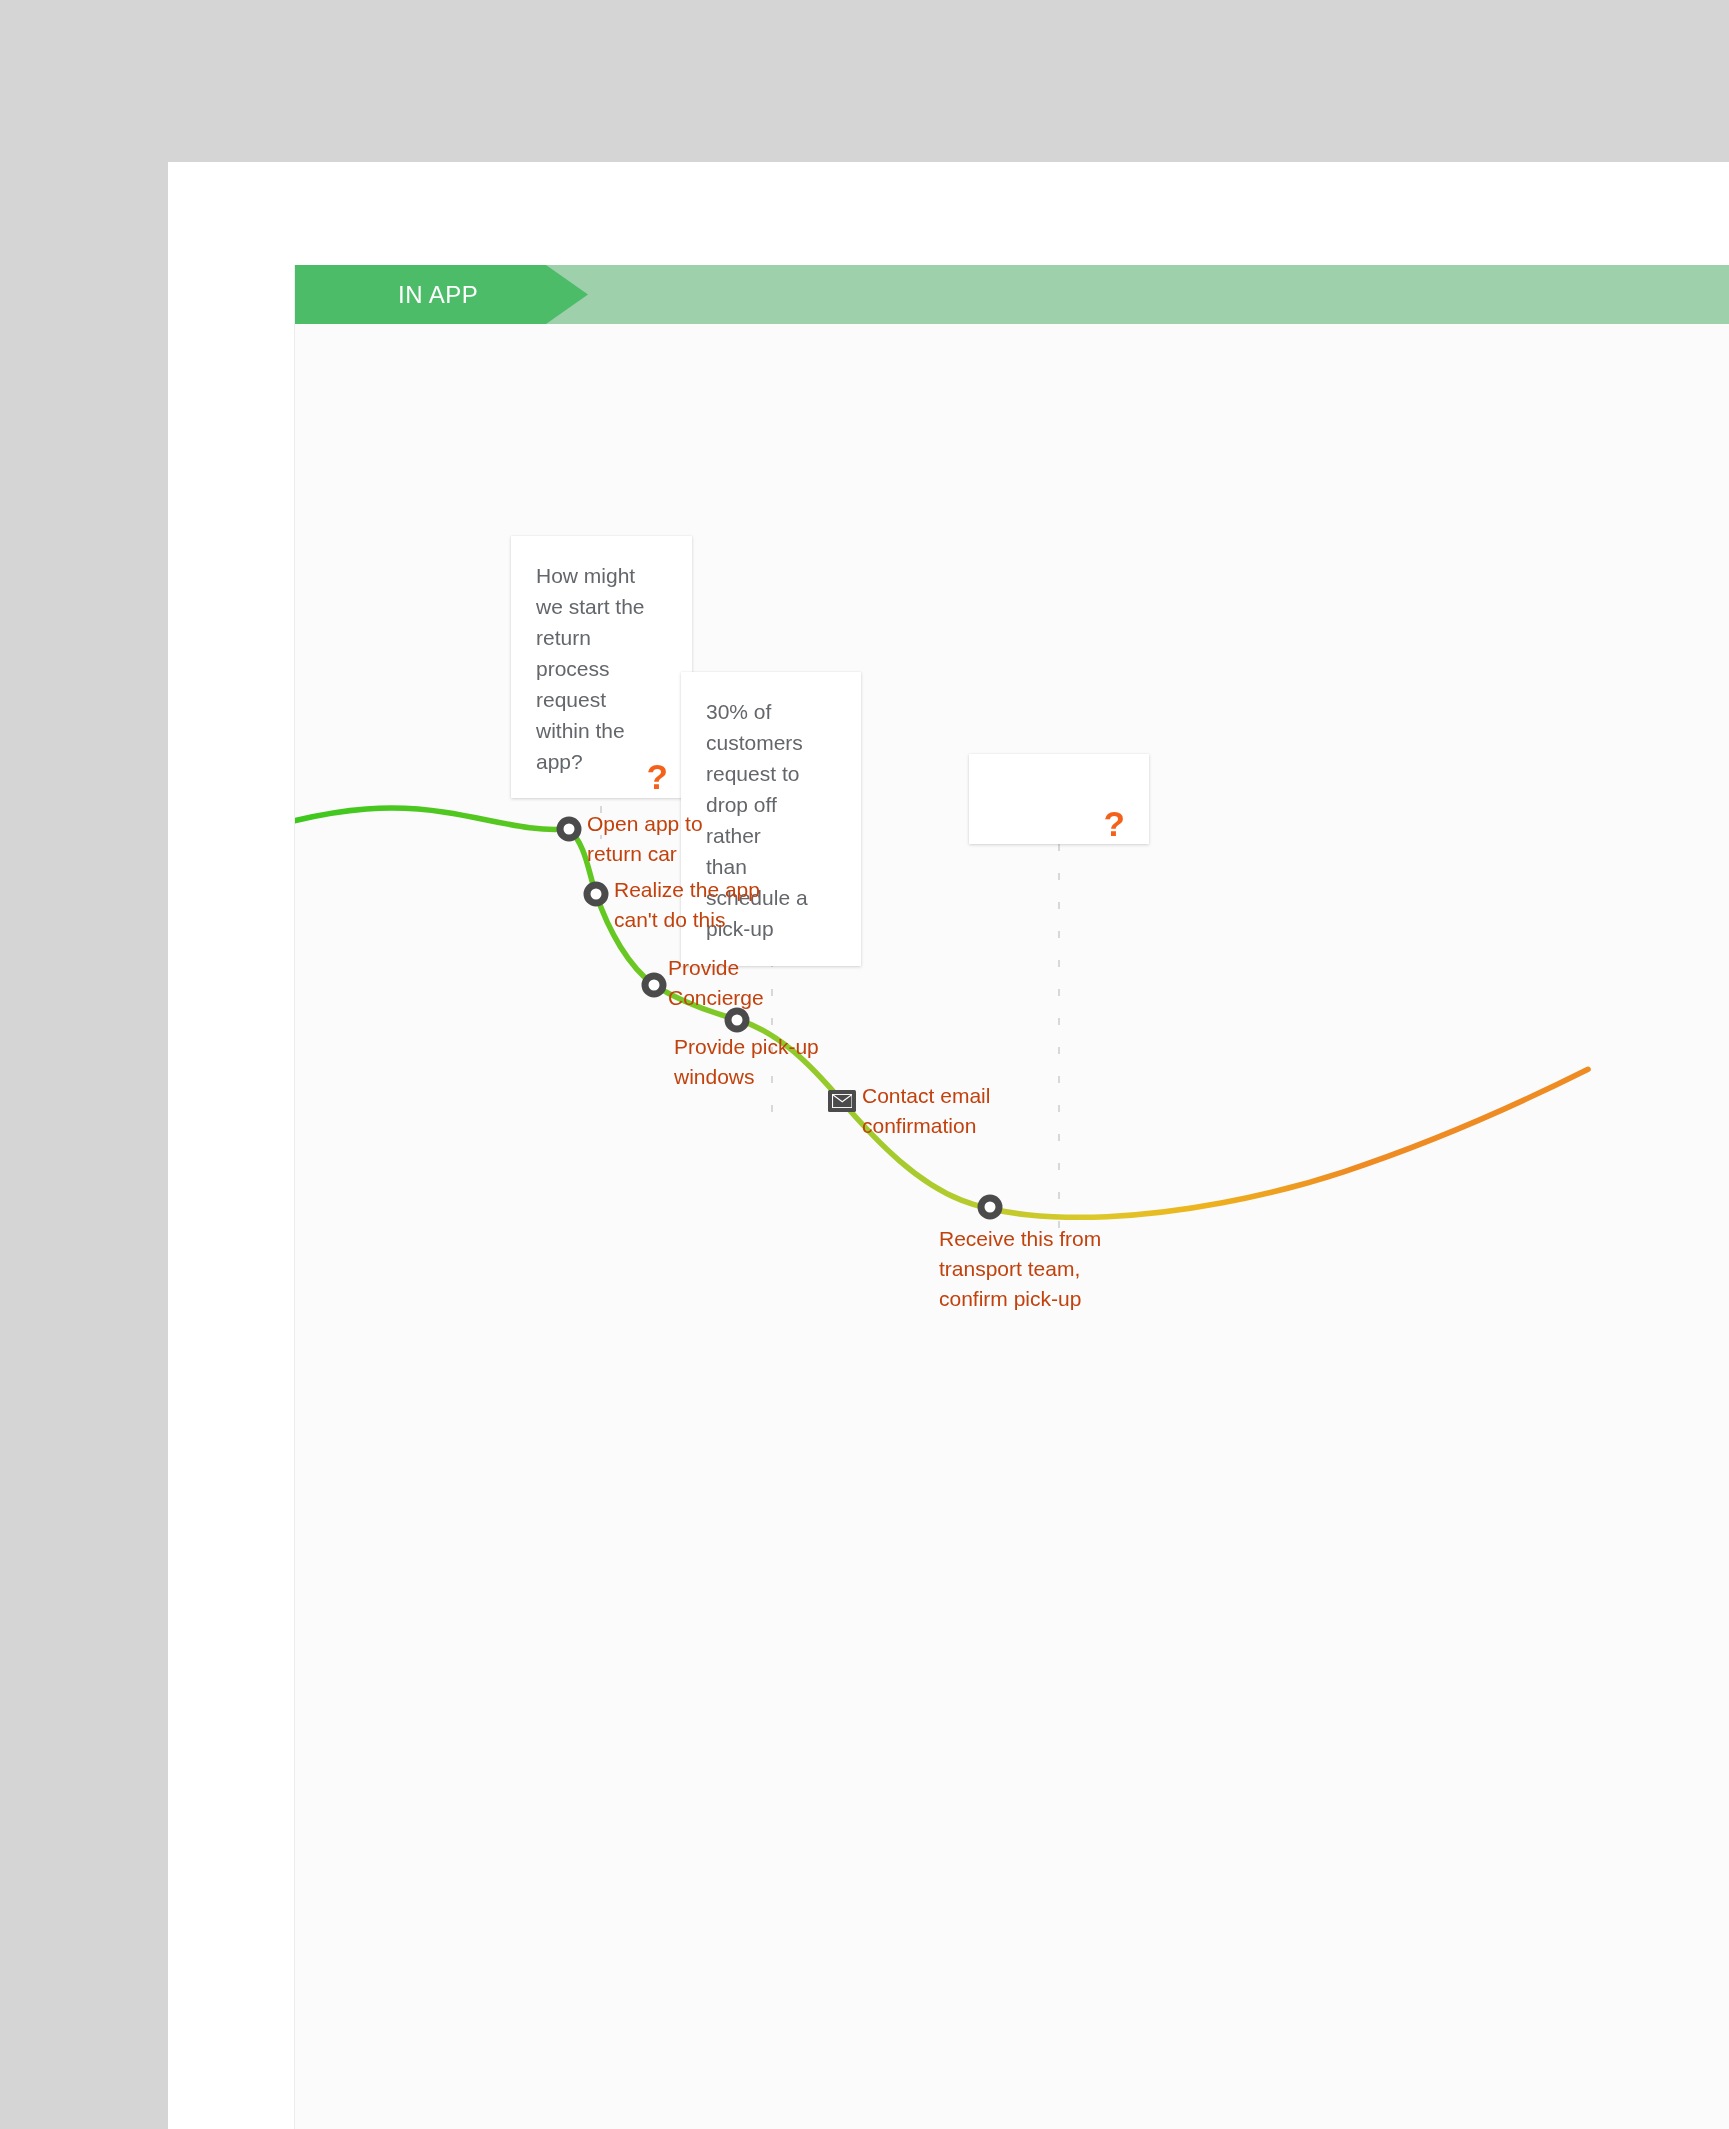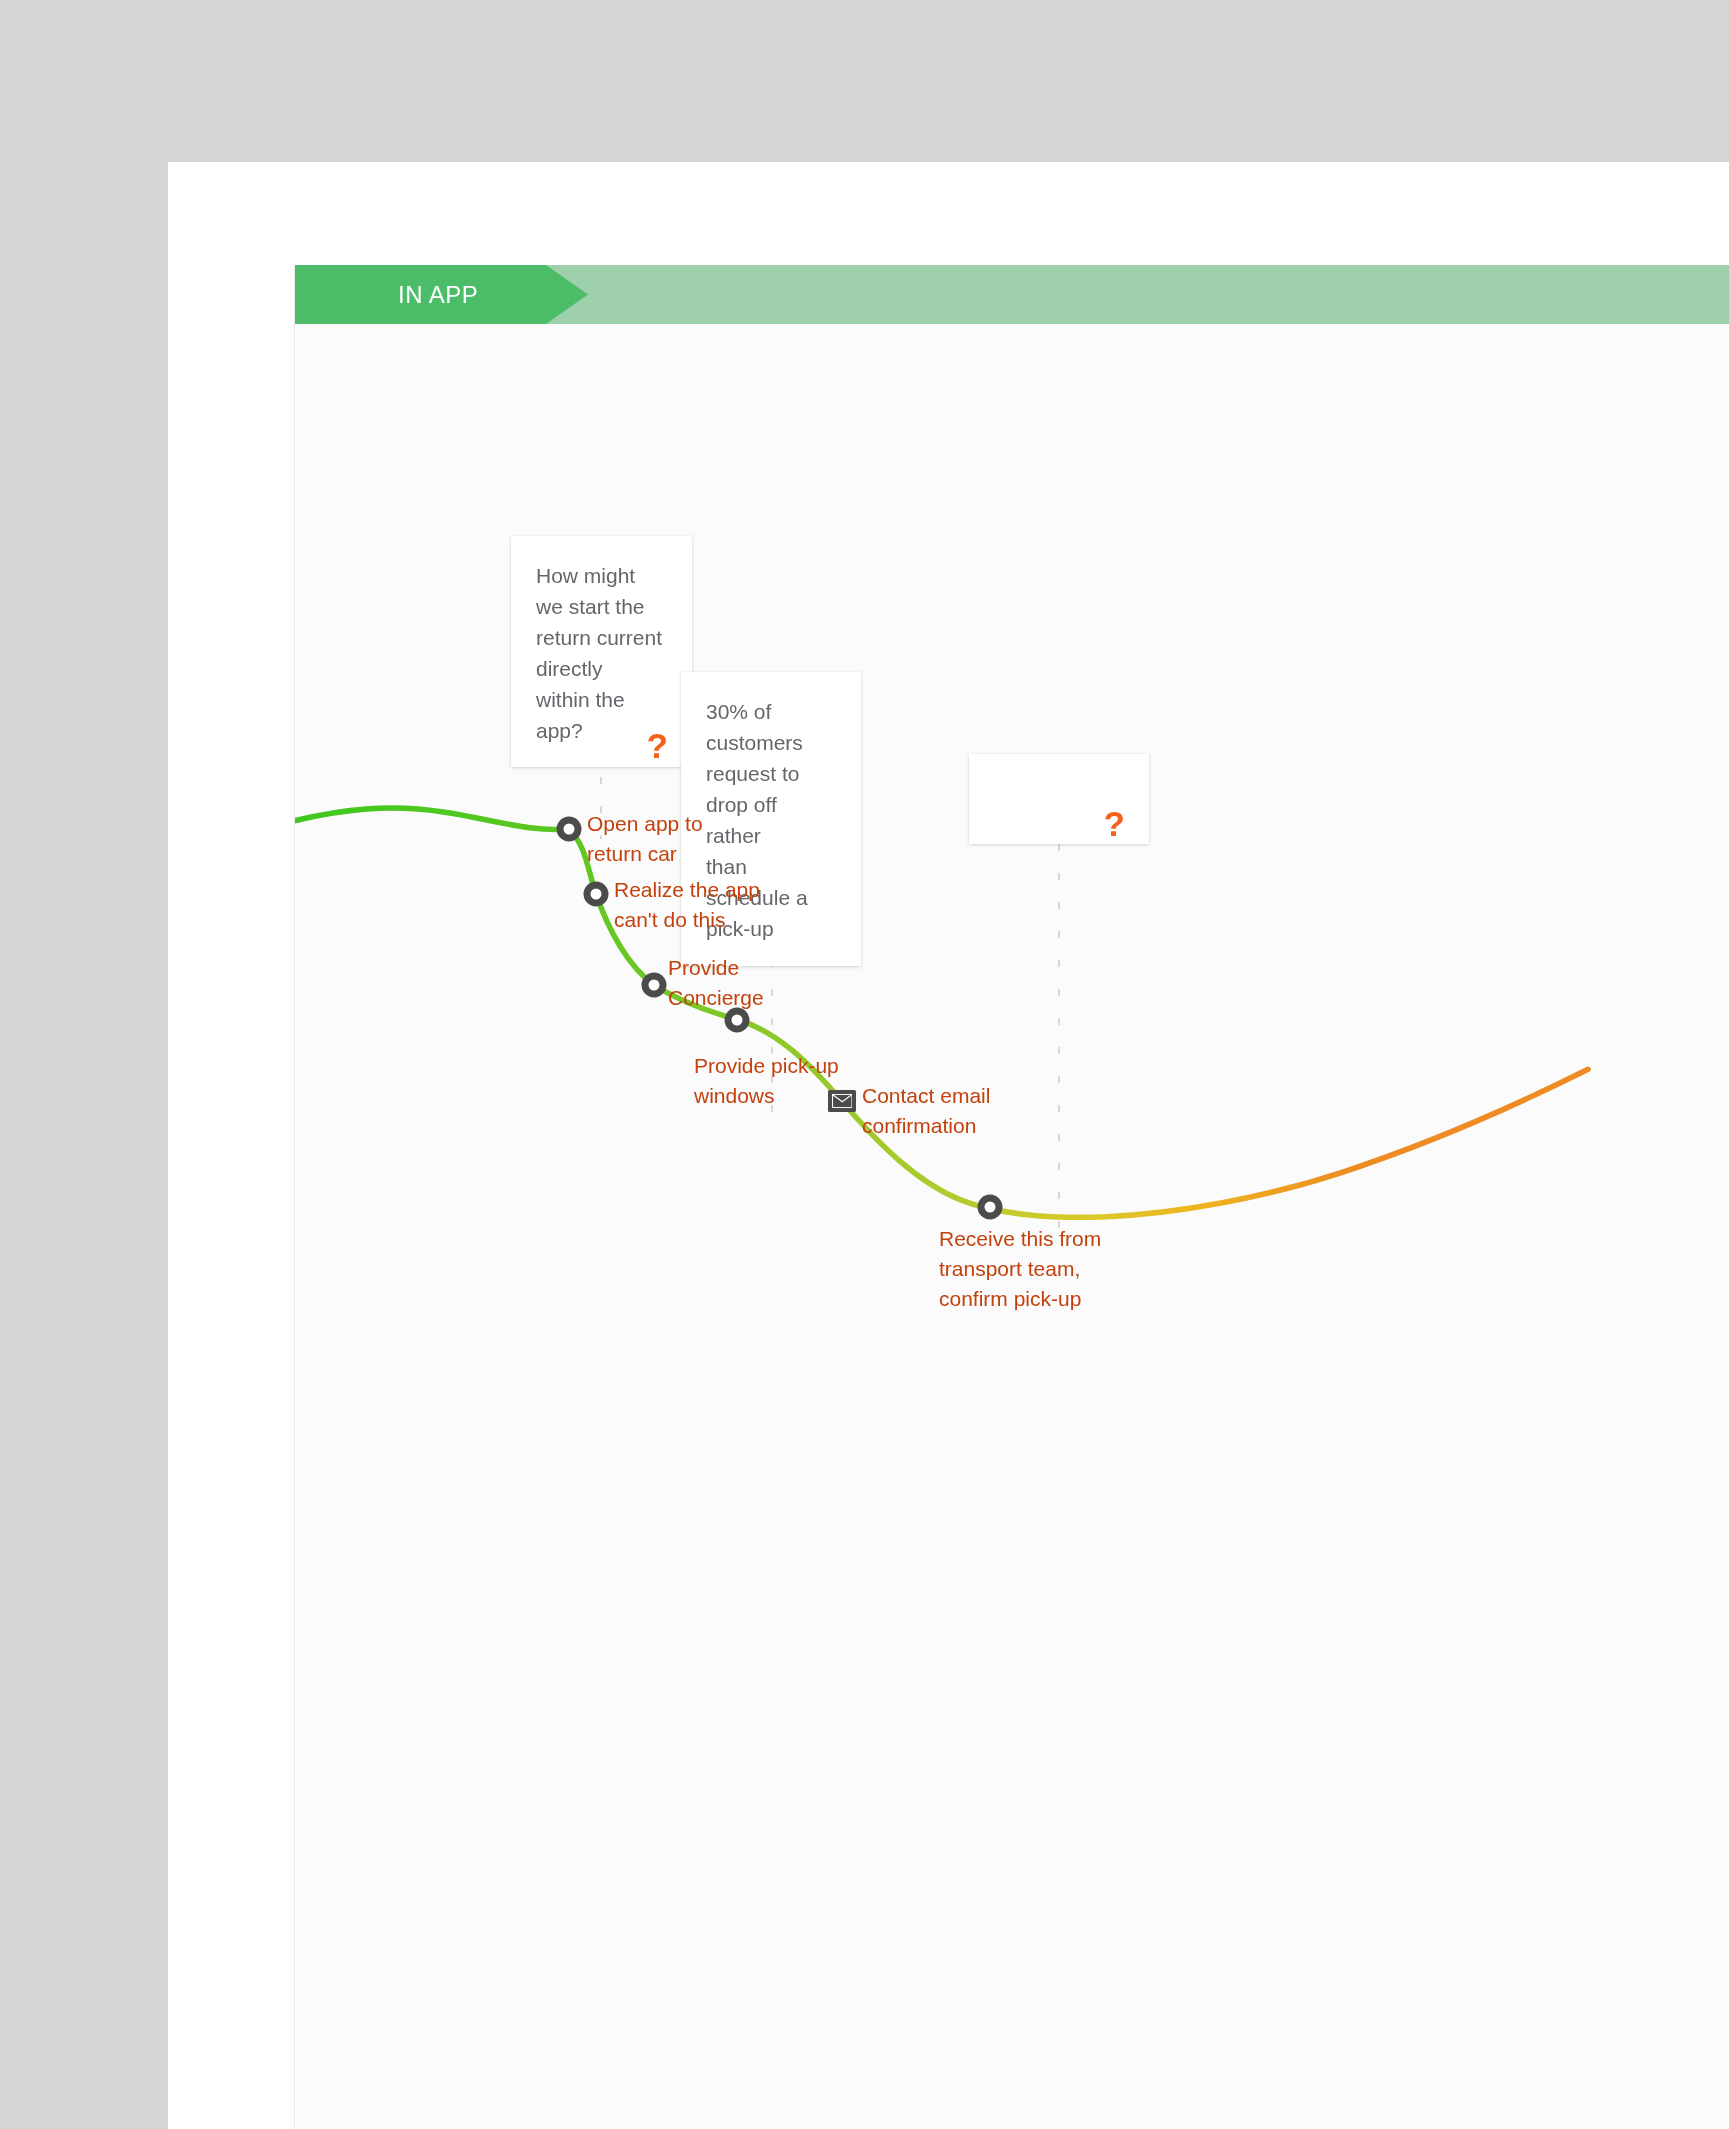--- a/index.html
+++ b/index.html
@@ -180,21 +180,21 @@
                C 490,935 528,948 561,957
                C 612,972 652,1012 693,1060
                C 742,1117 790,1164 845,1186
                C 890,1204 960,1210 1030,1207
                C 1120,1203 1230,1183 1330,1150
                C 1430,1117 1530,1075 1640,1020" fill="none" stroke="url(#curveGradient)" stroke-width="7" stroke-linecap="round"></path>
     </svg>
 
     <div class="callout" style="left:216px; top:271px; width:181px; min-height:95px;">
       <div class="callout-text">How might we start the
-return current directly
+return process request
 within the app?</div>
       <div class="callout-qmark">?</div>
     </div>
 
     <div class="callout" style="left:386px; top:407px; width:180px; min-height:85px; padding-bottom:22px;">
       <div class="callout-text">30% of customers
 request to drop off rather
 than schedule a pick-up</div>
     </div>
 
@@ -208,21 +208,21 @@
 
     <div class="node" style="left:301px; top:629px;"></div>
     <div class="node-label" style="left:319px; top:610px;">Realize the app
 can't do this</div>
 
     <div class="node" style="left:359px; top:720px;"></div>
     <div class="node-label" style="left:373px; top:688px;">Provide
 Concierge</div>
 
     <div class="node" style="left:442px; top:755px;"></div>
-    <div class="node-label" style="left:379px; top:786px;margin-left:20px;">Provide pick-up
+    <div class="node-label" style="left:379px; top:767px;">Provide pick-up
 windows</div>
 
     <div class="node-mail" style="left:547px; top:836px;">
       <svg width="20.5" height="14" viewBox="0 0 26 18">
         <rect x="0.5" y="0.5" width="25" height="17" fill="#4b4b4b" stroke="#ffffff" stroke-width="1.4"></rect>
         <path d="M 0.8,1 L 13,10 L 25.2,1" fill="none" stroke="#ffffff" stroke-width="1.4"></path>
       </svg>
     </div>
     <div class="node-label" style="left:567px; top:816px;">Contact email
 confirmation</div>

